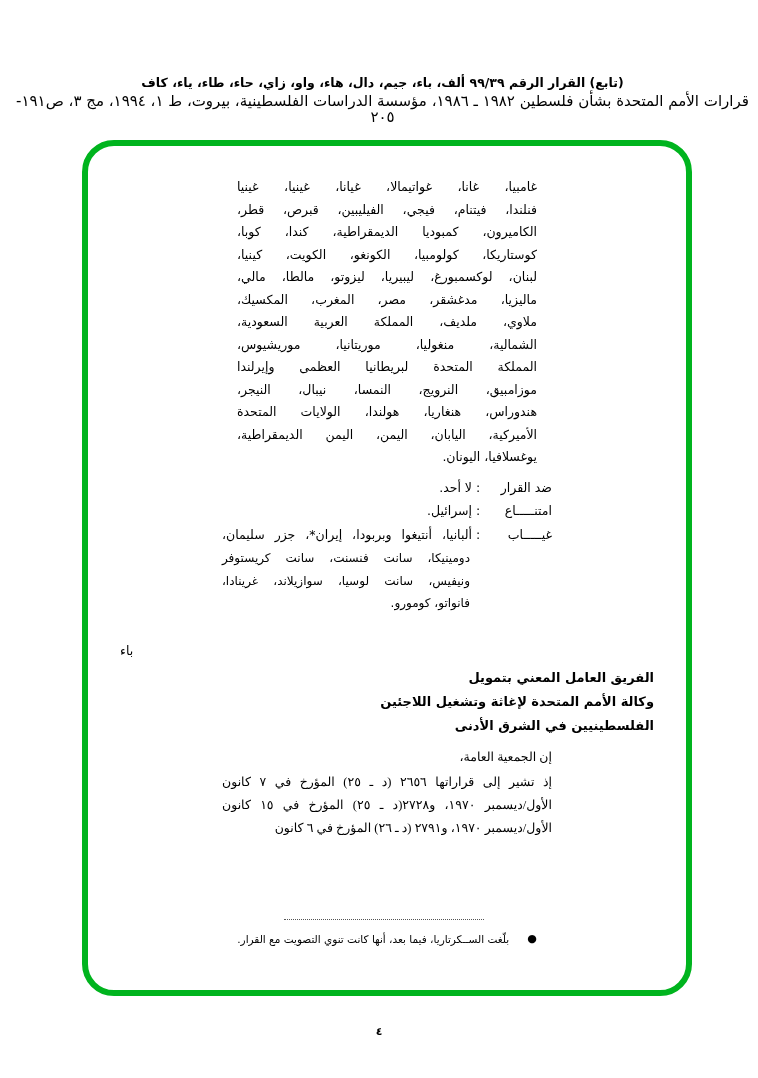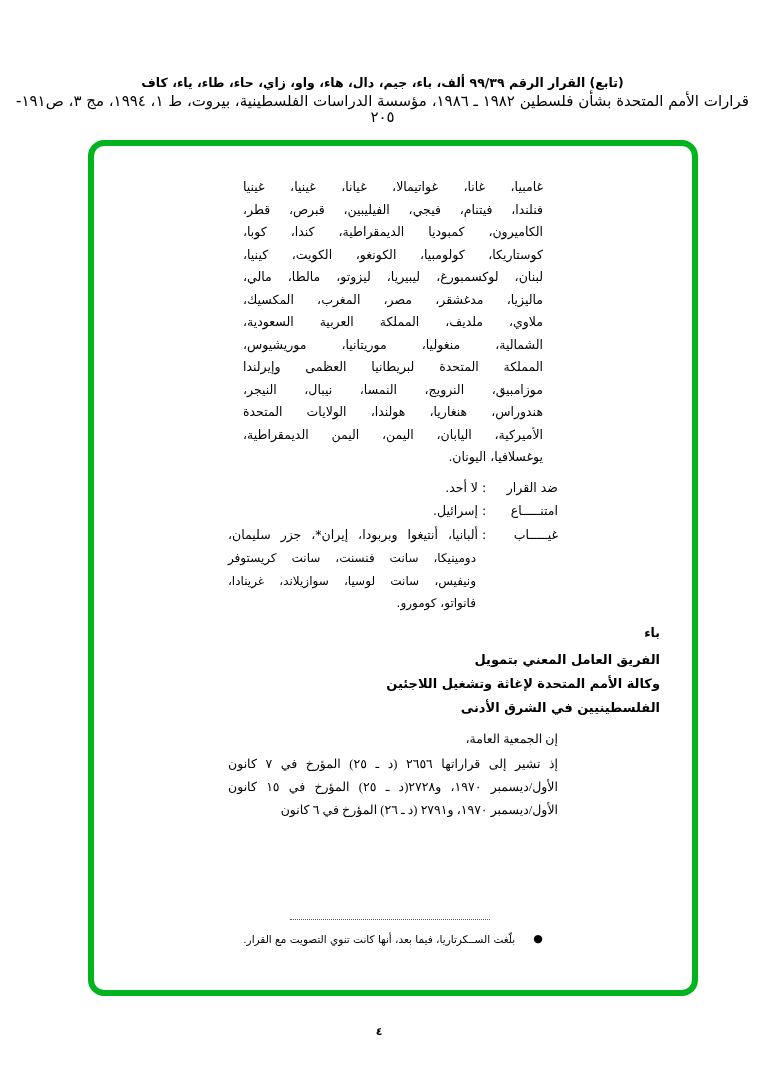--- a/index.html
+++ b/index.html
@@ -40,25 +40,25 @@
     font-weight: normal;
     line-height: 16px;
     direction: rtl;
     margin-top: 1px;
   }
 
   
   .frame {
     position: absolute;
     top: 140px;
-    left: 88px;
+    left: 82px;
     width: 610px;
     height: 856px;
     border: 6px solid #00b41e;
-    border-radius: 16px;
+    border-radius: 32px;
     box-sizing: border-box;
     background: #ffffff;
   }
 
   .content {
     position: absolute;
     top: 30px;
     left: 0;
     right: 0;
     bottom: 0;
@@ -119,24 +119,24 @@
     text-align-last: justify;
     font-size: 12px;
     line-height: 22.5px;
   }
   .vote-continuation.last {
     text-align-last: right;
   }
 
   
   .sec-letter {
-    text-align: right;
-    font-size: 12.5px;
-    font-weight: bold;
-    margin-top: 10px;
+    text-align: left;
+    font-size: 12.5px;
+    font-weight: normal;
+    margin-top: 28px;
     margin-bottom: 8px;
   }
   .sec-title {
     text-align: right;
     font-size: 13px;
     font-weight: bold;
     line-height: 24px;
   }
 
   

